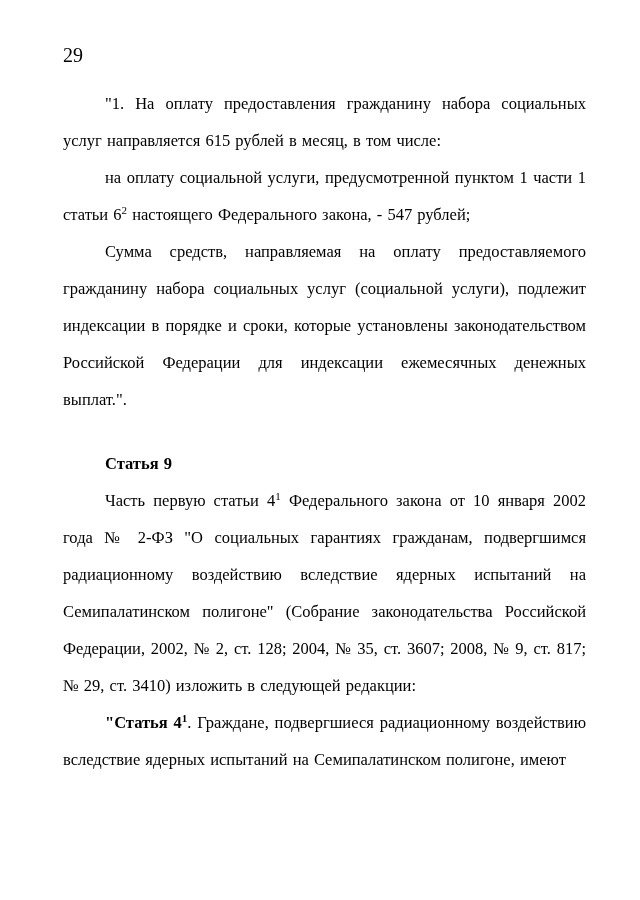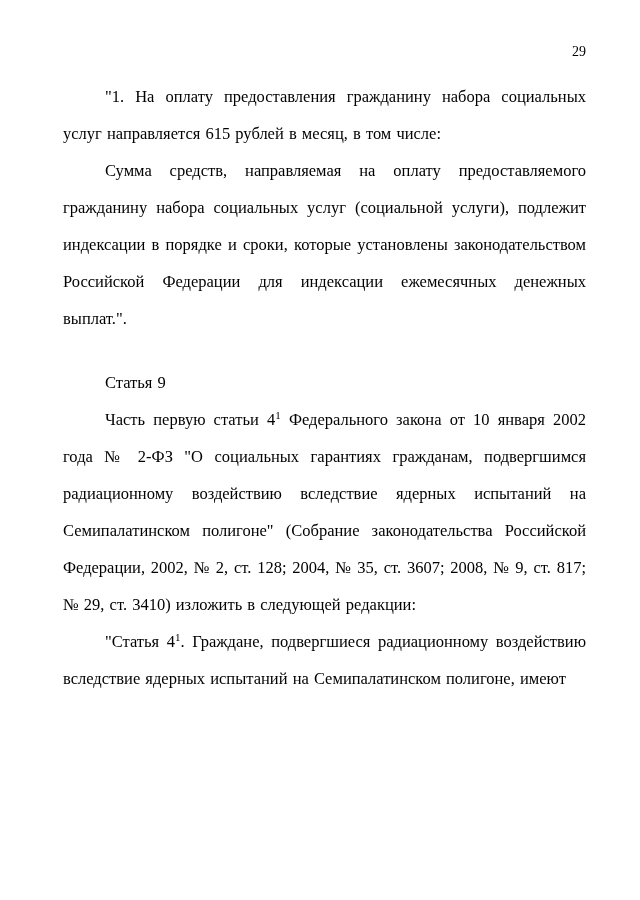--- a/index.html
+++ b/index.html
@@ -15,22 +15,22 @@
     color: #000000;
   }
   .page {
     box-sizing: border-box;
     width: 640px;
     height: 900px;
     padding: 44px 54px 30px 63px;
     background: #ffffff;
   }
   .page-number {
-    text-align: right;
-    font-size: 14px;
+    text-align: left;
+    font-size: 20px;
     margin: 0 0 18px 0;
   }
   .doc-body p {
     margin: 0;
     font-size: 16.5px;
     line-height: 37px;
     text-align: justify;
     text-align-last: left;
     text-indent: 42px;
     word-spacing: 1px;
@@ -39,28 +39,29 @@
     margin-top: 27px;
     text-align: left;
     font-weight: bold;
   }
   .doc-body sup {
     font-size: 11px;
     line-height: 0;
     vertical-align: super;
   }
   .doc-body b {
-    font-weight: normal;
+    font-weight: bold;
   }
 </style>
 </head>
 <body>
 
 <div class="page">
   <p class="page-number">29</p>
   <div class="doc-body">
       <p>"1. На оплату предоставления гражданину набора социальных услуг направляется 615 рублей в месяц, в том числе:</p>
+      <p>на оплату социальной услуги, предусмотренной пунктом 1 части 1 статьи 6<sup>2</sup> настоящего Федерального закона, - 547 рублей;</p>
       <p>Сумма средств, направляемая на оплату предоставляемого гражданину набора социальных услуг (социальной услуги), подлежит индексации в порядке и сроки, которые установлены законодательством Российской Федерации для индексации ежемесячных денежных выплат.".</p>
       <p class="heading"><b>Статья 9</b></p>
       <p>Часть первую статьи 4<sup>1</sup> Федерального закона от 10 января 2002 года № 2-ФЗ  "О социальных  гарантиях  гражданам,  подвергшимся радиационному  воздействию  вследствие  ядерных  испытаний  на Семипалатинском полигоне" (Собрание законодательства Российской Федерации, 2002, № 2, ст. 128; 2004, № 35, ст. 3607; 2008, № 9, ст. 817; № 29, ст. 3410) изложить в следующей редакции:</p>
       <p><b>"Статья 4</b><b><sup>1</sup></b>. Граждане, подвергшиеся радиационному воздействию вследствие ядерных испытаний на Семипалатинском полигоне, имеют</p>
     </div>
 </div>
 
 </body></html>

